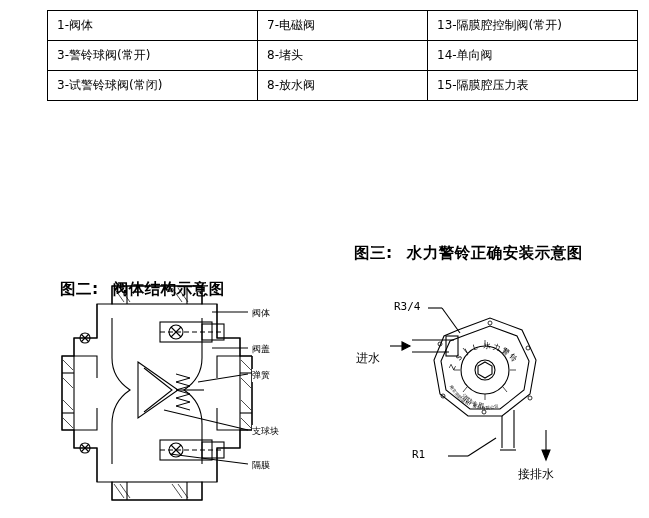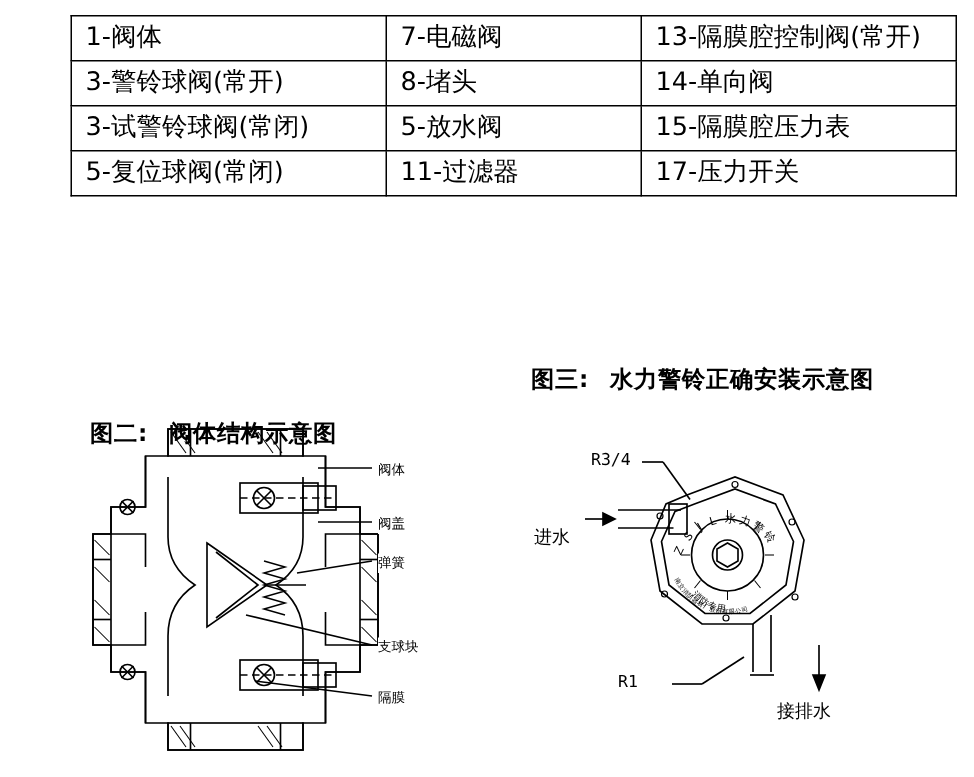--- a/index.html
+++ b/index.html
@@ -16,21 +16,21 @@
     position:absolute;
     left:47px; top:10px;
     width:560px;
     border-collapse:collapse;
     table-layout:fixed;
   }
   #parts-table td{
     border:1px solid #000;
     height:29px;
     padding:0 0 0 9px;
-    font-size:17px;
+    font-size:12px;
     line-height:29px;
     white-space:nowrap;
     overflow:hidden;
   }
   #parts-table td.c0{width:200px;}
   #parts-table td.c1{width:160px;}
   #parts-table td.c2{width:200px;}
 
   
   .fig-caption{
@@ -77,27 +77,22 @@
       <td class="c1">7-电磁阀</td>
       <td class="c2">13-隔膜腔控制阀(常开)</td>
     </tr>
     <tr>
       <td class="c0">3-警铃球阀(常开)</td>
       <td class="c1">8-堵头</td>
       <td class="c2">14-单向阀</td>
     </tr>
     <tr>
       <td class="c0">3-试警铃球阀(常闭)</td>
-      <td class="c1">5-放水阀</td>
+      <td class="c1">8-放水阀</td>
       <td class="c2">15-隔膜腔压力表</td>
-    </tr>
-    <tr>
-      <td class="c0">5-复位球阀(常闭)</td>
-      <td class="c1">11-过滤器</td>
-      <td class="c2">17-压力开关</td>
     </tr>
   </tbody>
 </table>
 
 <div class="fig-caption" id="caption-fig2">
   <span class="cap-num">图二:</span><span>阀体结构示意图</span>
 </div>
 <div class="fig-caption" id="caption-fig3">
   <span class="cap-num">图三:</span><span>水力警铃正确安装示意图</span>
 </div>

